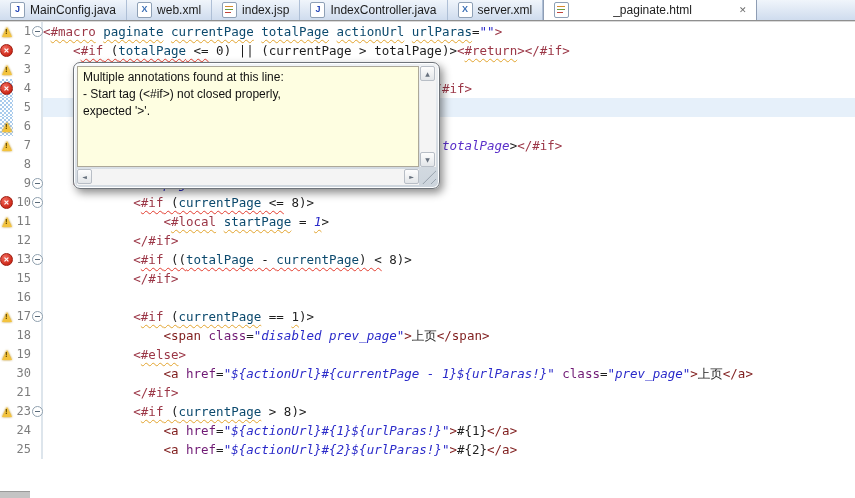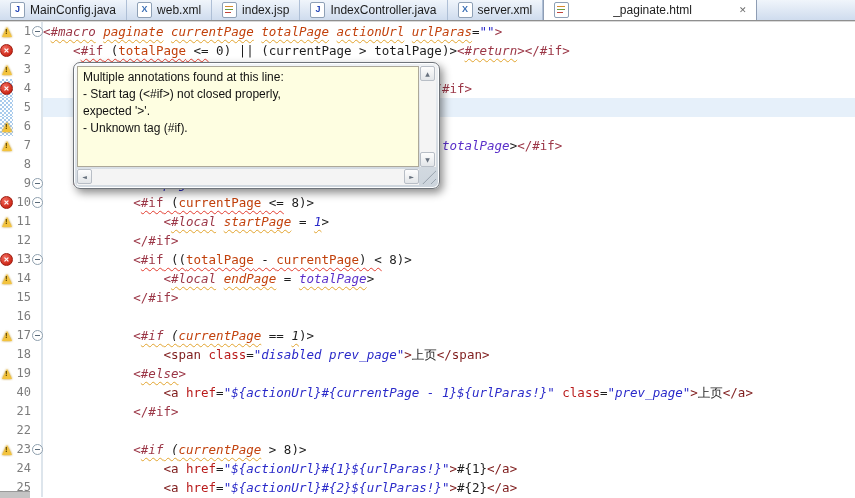--- a/index.html
+++ b/index.html
@@ -28,29 +28,29 @@
   .g1{flex:0 0 13px;display:flex;align-items:center;justify-content:center;}
   .g1.hatch{background:repeating-conic-gradient(#a9cbec 0% 25%,#ffffff 0% 50%) 0 0/4px 4px;}
   .g2{flex:0 0 18px;text-align:right;font:12px/19px "DejaVu Sans Mono",monospace;color:#7d7d7d;}
   .g3{flex:0 0 12px;display:flex;align-items:center;justify-content:center;}
   pre.code{flex:1;margin:0;font:12.5px/19px "DejaVu Sans Mono",monospace;white-space:pre;color:#1e1e1e;}
   pre.code.cur{background:#e6f0fa;}
   .vsep{position:absolute;left:41px;top:0;bottom:0;width:2px;background:#dde5ec;}
 
   
   .c-d{color:#9b3646;}
-  .c-v{color:#c2410c;}
+  .c-v{color:#0c4a6e;}
   .c-s{color:#2a2ac9;font-style:italic;}
   .c-i{color:#5a2fc9;font-style:italic;}
   .c-n{color:#2a2ac9;font-style:italic;}
   .c-t{color:#7f1d1d;}
-  .c-a{color:#b91c1c;}
+  .c-a{color:#701a75;}
   .c-p{color:#1e1e1e;}
   .w-r{text-decoration:underline wavy #e23b2e 1px;text-underline-offset:3px;text-decoration-skip-ink:none;}
-  .w-o{text-decoration:underline wavy #e2a42e 1px;text-underline-offset:3px;text-decoration-skip-ink:none;font-style:italic;}
+  .w-o{text-decoration:underline wavy #e2a42e 1px;text-underline-offset:3px;text-decoration-skip-ink:none;}
 
   
   .ic-err{width:11px;height:11px;border-radius:50%;
     background:radial-gradient(circle at 35% 30%,#f26b5e,#ce2a1a 70%);
     border:1px solid #9e1c10;color:#fff;font:bold 7px/11px "Liberation Sans",sans-serif;text-align:center;}
   .ic-warn{position:relative;width:0;height:0;border-left:5.5px solid transparent;
     border-right:5.5px solid transparent;border-bottom:10px solid #f3c33e;
     filter:drop-shadow(0 0 1px #b8860b);}
   .ic-warn::after{content:attr(data-g);position:absolute;left:-1.5px;top:1px;
     font:bold 8px/1 "Liberation Sans",sans-serif;color:#5b4300;}
@@ -212,28 +212,20 @@
         <div class="g1">
           <span class="ic-err">✕</span>
         </div>
         <div class="g2">13</div>
         <div class="g3">
           <span class="ic-fold"></span>
         </div>
         <pre class="code"><span class="c-p">            </span><span class="c-d">&lt;</span><span class="c-d w-r">#if</span><span class="c-p w-r"> ((</span><span class="c-v w-r">totalPage</span><span class="c-p w-r"> - </span><span class="c-v w-r">currentPage</span><span class="c-p w-r">) &lt;</span><span class="c-p"> 8)&gt;</span></pre>
       </div>
       <div class="row">
-        <div class="g1">
-          <span class="ic-warn" data-g="!"></span>
-        </div>
-        <div class="g2">14</div>
-        <div class="g3"></div>
-        <pre class="code"><span class="c-p">                </span><span class="c-d">&lt;</span><span class="c-d w-o">#local</span><span class="c-p"> </span><span class="c-v w-o">endPage</span><span class="c-p"> = </span><span class="c-i w-o">totalPage</span><span class="c-p">&gt;</span></pre>
-      </div>
-      <div class="row">
         <div class="g1"></div>
         <div class="g2">15</div>
         <div class="g3"></div>
         <pre class="code"><span class="c-p">            </span><span class="c-d">&lt;/#if&gt;</span></pre>
       </div>
       <div class="row">
         <div class="g1"></div>
         <div class="g2">16</div>
         <div class="g3"></div>
         <pre class="code"></pre>
@@ -257,35 +249,29 @@
       <div class="row">
         <div class="g1">
           <span class="ic-warn" data-g="!"></span>
         </div>
         <div class="g2">19</div>
         <div class="g3"></div>
         <pre class="code"><span class="c-p">            </span><span class="c-d">&lt;</span><span class="c-d w-o">#else</span><span class="c-d">&gt;</span></pre>
       </div>
       <div class="row">
         <div class="g1"></div>
-        <div class="g2">40</div>
+        <div class="g2">30</div>
         <div class="g3"></div>
         <pre class="code"><span class="c-p">                </span><span class="c-t">&lt;a </span><span class="c-a">href</span><span class="c-p">=</span><span class="c-s">"${actionUrl}#{currentPage - 1}${urlParas!}"</span><span class="c-p"> </span><span class="c-a">class</span><span class="c-p">=</span><span class="c-s">"prev_page"</span><span class="c-t">&gt;</span><span class="c-p">上页</span><span class="c-t">&lt;/a&gt;</span></pre>
       </div>
       <div class="row">
         <div class="g1"></div>
         <div class="g2">21</div>
         <div class="g3"></div>
         <pre class="code"><span class="c-p">            </span><span class="c-d">&lt;/#if&gt;</span></pre>
-      </div>
-      <div class="row">
-        <div class="g1"></div>
-        <div class="g2">22</div>
-        <div class="g3"></div>
-        <pre class="code"></pre>
       </div>
       <div class="row">
         <div class="g1">
           <span class="ic-warn" data-g="!"></span>
         </div>
         <div class="g2">23</div>
         <div class="g3">
           <span class="ic-fold"></span>
         </div>
         <pre class="code"><span class="c-p">            </span><span class="c-d">&lt;</span><span class="c-d w-o">#if</span><span class="c-p w-o"> (</span><span class="c-v w-o">currentPage</span><span class="c-p"> &gt; 8)&gt;</span></pre>
@@ -303,21 +289,20 @@
         <pre class="code"><span class="c-p">                </span><span class="c-t">&lt;a </span><span class="c-a">href</span><span class="c-p">=</span><span class="c-s">"${actionUrl}#{2}${urlParas!}"</span><span class="c-t">&gt;</span><span class="c-p">#{2}</span><span class="c-t">&lt;/a&gt;</span></pre>
       </div>
     </div>
   <div class="tooltip">
     <div class="tt-inner">
       <div class="tt-mid">
         <div class="tt-text">
             <div>Multiple annotations found at this line:</div>
             <div>  - Start tag (&lt;#if&gt;) not closed properly,</div>
             <div> expected '&gt;'.</div>
-            <div>  - Unknown tag (#if).</div>
           </div>
         <div class="sb v">
           <div class="sbtn">▲</div>
           <div class="sbtrack"></div>
           <div class="sbtn">▼</div>
         </div>
       </div>
       <div class="tt-bottom">
         <div class="sb h">
           <div class="sbtn">◄</div>

